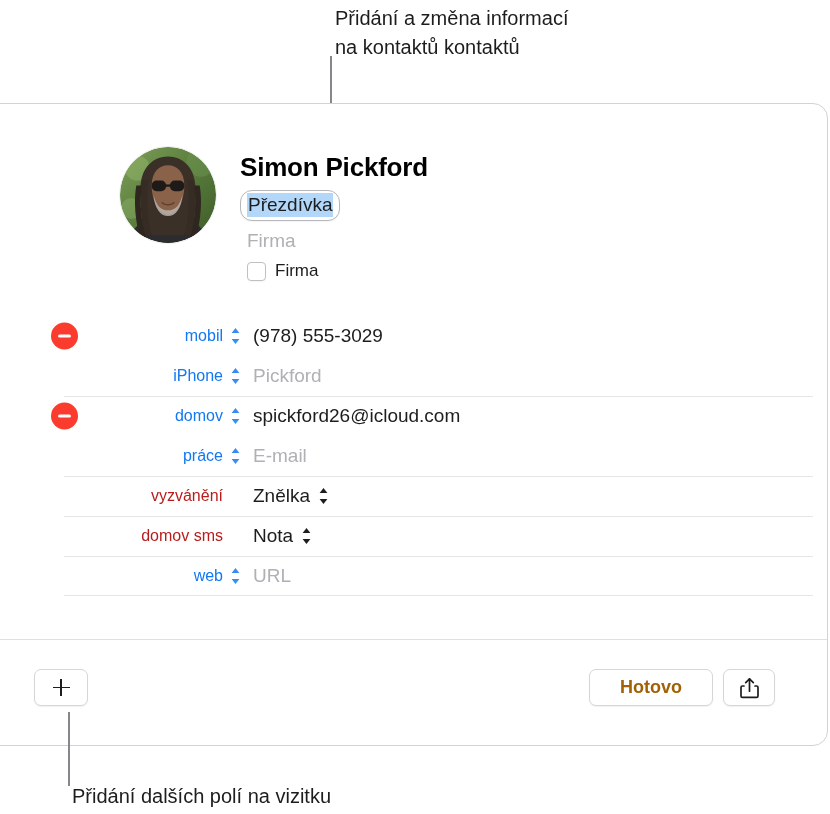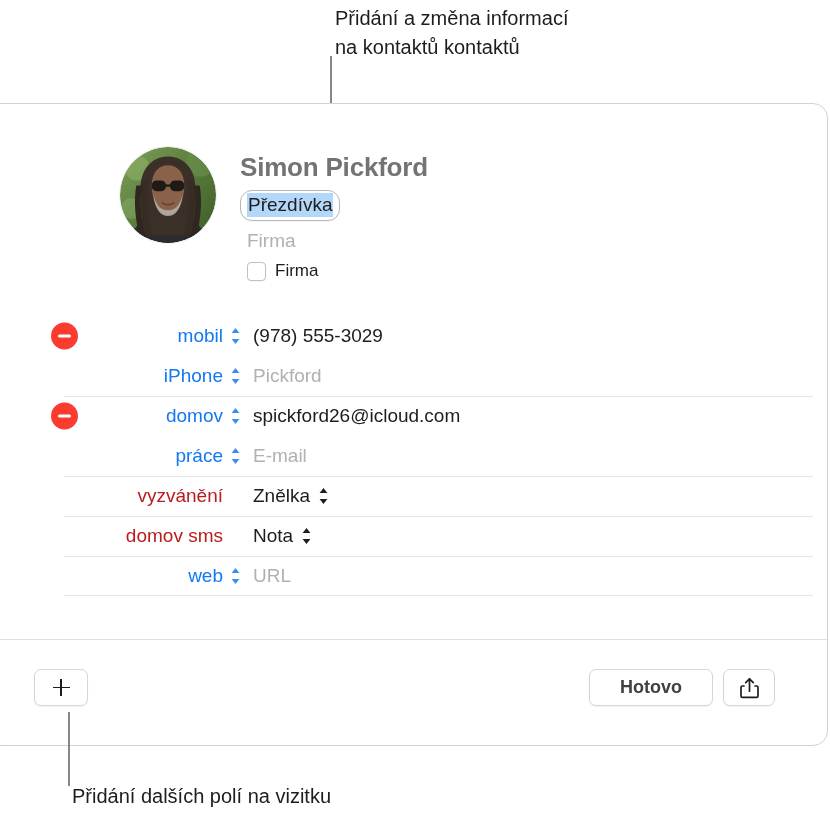--- a/index.html
+++ b/index.html
@@ -71,21 +71,21 @@
 
   #name-block {
     position: absolute;
     left: 253px;
     top: 48px;
   }
   #contact-name {
     font-size: 26px;
     font-weight: bold;
     letter-spacing: -0.2px;
-    color: #737373;
+    color: #000000;
     line-height: 30px;
     height: 30px;
   }
   #nickname-field {
     display: inline-block;
     margin-top: 8px;
     padding: 2px 6px 3px 6px;
     border: 1px solid #b6b6bb;
     border-radius: 12px;
     background: #ffffff;
@@ -172,21 +172,21 @@
 
   .label-cell {
     width: 254px;
     display: flex;
     align-items: center;
     justify-content: flex-end;
     padding-right: 0;
     box-sizing: border-box;
   }
   .label-text {
-    font-size: 19px;
+    font-size: 16px;
     line-height: 22px;
   }
   .label-text.blue { color: #1278f3; }
   .label-text.gray { color: #b91c1c; }
 
   .stepper {
     margin-left: 7px;
     width: 11px;
     height: 20px;
     flex: none;
@@ -257,21 +257,21 @@
   #add-field-button .plus-h { width: 17px; height: 1.6px; }
   #add-field-button .plus-v { width: 1.6px; height: 17px; }
 
   #done-button {
     right: 114px;
     top: 29px;
     width: 124px;
     height: 37px;
   }
   #done-label {
-    color: #404040;
+    color: #a16207;
     font-size: 18px;
     font-weight: bold;
   }
 
   #share-button {
     right: 52px;
     top: 29px;
     width: 52px;
     height: 37px;
   }

